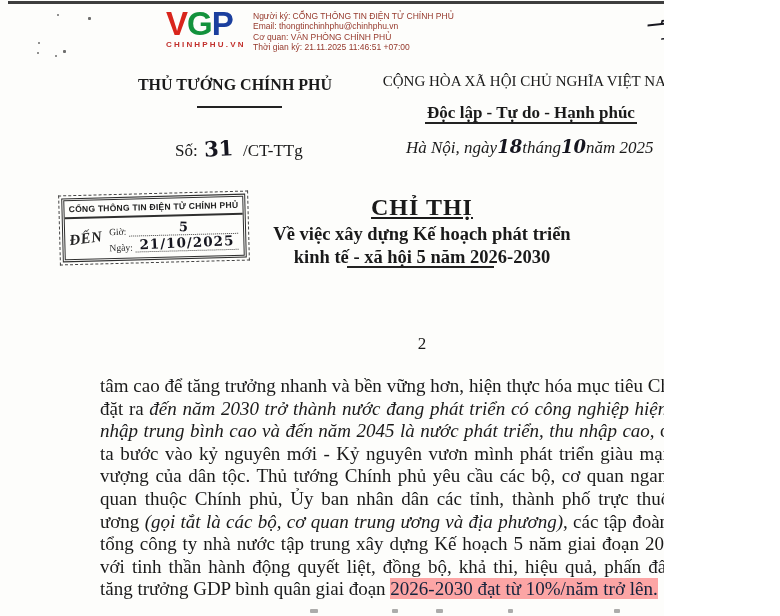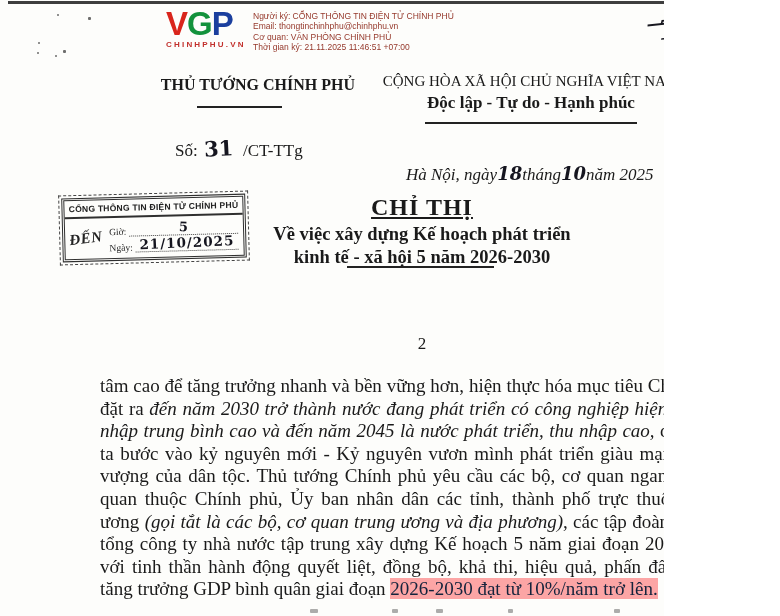--- a/index.html
+++ b/index.html
@@ -25,32 +25,32 @@
     font-family:"Liberation Sans","DejaVu Sans",sans-serif;
     font-size:8.5px;line-height:10.4px;color:#95382b;}
 
   
   .ttdt{position:absolute;left:645px;top:12px;width:110px;text-align:center;
     font-family:"DejaVu Serif",serif;font-style:italic;font-weight:bold;font-size:27px;
     color:#17171f;transform:rotate(-4deg) skewX(-8deg);}
   .ttdt::after{content:"";position:absolute;left:2px;right:6px;top:7px;height:2px;background:#17171f;transform:rotate(-2deg);}
 
   
-  .issuer{position:absolute;left:115px;top:76px;width:240px;text-align:right;
+  .issuer{position:absolute;left:115px;top:76px;width:240px;text-align:center;
     font-size:16px;font-weight:bold;white-space:nowrap;}
   .issuer-rule{position:absolute;left:197px;top:106px;width:85px;height:2px;background:#222;}
   .motto{position:absolute;left:355px;top:73px;width:352px;text-align:center;}
   .motto-l1{font-size:15px;font-weight:normal;white-space:nowrap;}
-  .motto-l2{font-size:17px;font-weight:bold;margin-top:3px;}
+  .motto-l2{font-size:17px;font-weight:bold;margin-top:13px;}
   .motto-rule{position:absolute;left:425px;top:122px;width:212px;height:2px;background:#222;}
 
   .so-line{position:absolute;left:175px;top:136px;font-size:17px;}
   .hand{font-family:"DejaVu Serif",serif;font-weight:bold;color:#15151f;}
   .so-num{display:inline-block;font-size:21px;transform:rotate(-3deg);margin:0 10px 0 6px;}
-  .date-line{position:absolute;left:406px;top:136px;font-size:17px;font-style:italic;white-space:nowrap;margin-top:27px;}
+  .date-line{position:absolute;left:406px;top:136px;font-size:17px;font-style:italic;white-space:nowrap;}
   .date-hand{font-size:18px;font-style:italic;}
 
   
   .stamp{position:absolute;left:62px;top:196px;width:178px;
     border:3px double #2f2f2f;outline:1px dashed #444;outline-offset:2px;
     transform:rotate(-1.5deg);padding:0;color:#222;background:rgba(255,255,255,.2);}
   .stamp-title{border-bottom:2px solid #2f2f2f;font-family:"Liberation Sans","DejaVu Sans",sans-serif;
     font-size:8.6px;font-weight:bold;text-align:center;padding:3px 2px;letter-spacing:.2px;}
   .stamp-body{display:flex;align-items:center;padding:3px 5px 5px 4px;}
   .stamp-den{font-size:15px;font-weight:bold;font-style:italic;transform:rotate(-6deg);width:40px;letter-spacing:.5px;}

